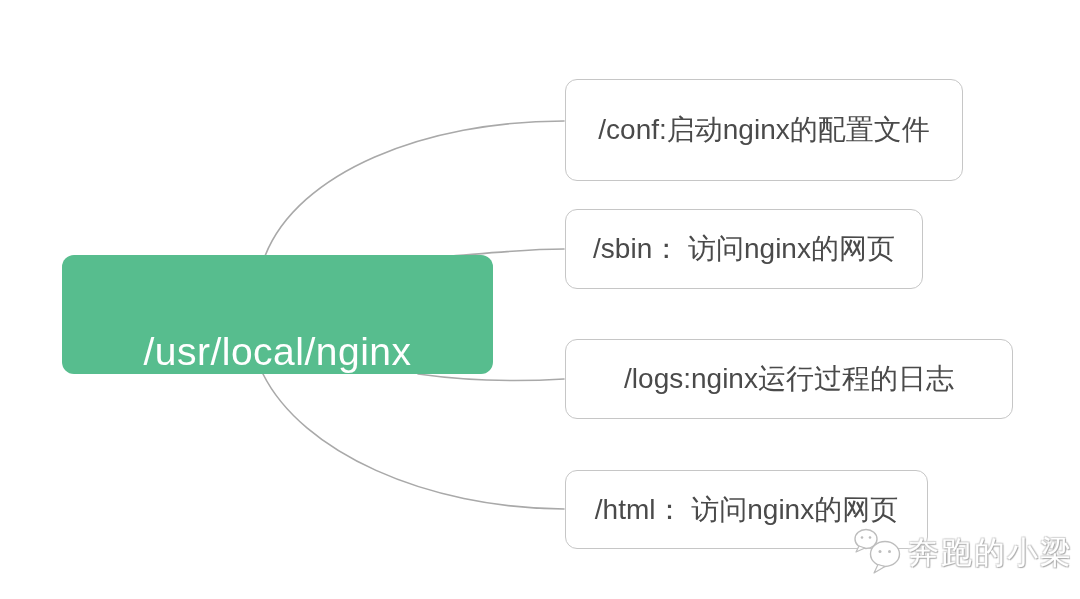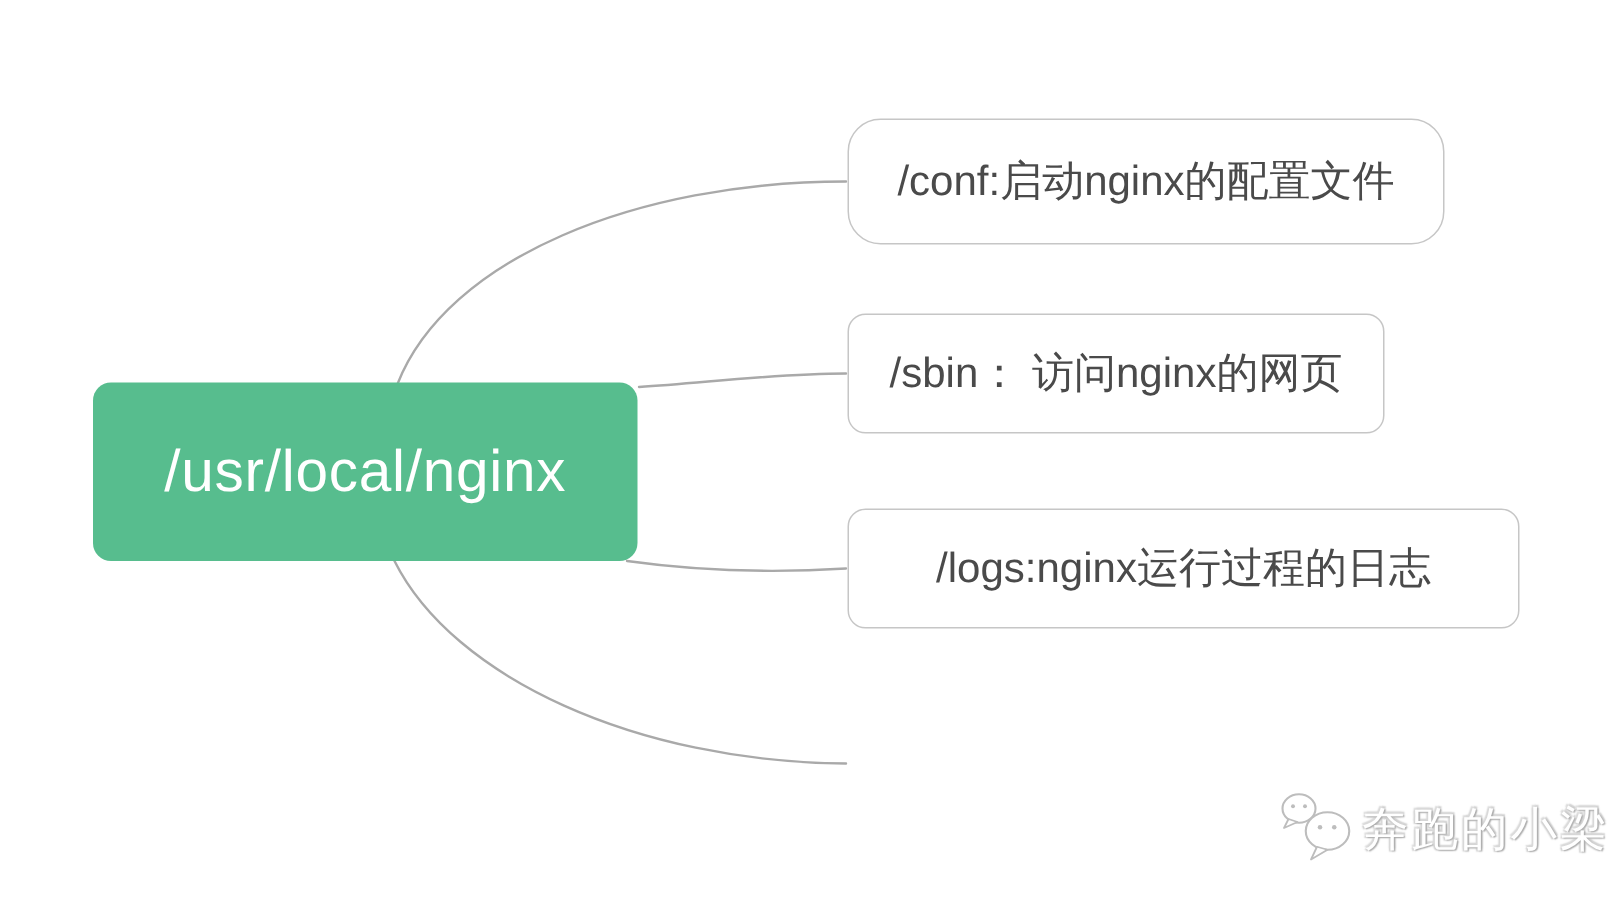--- a/index.html
+++ b/index.html
@@ -25,26 +25,26 @@
   .connectors path {
     fill: none;
     stroke: #a9a9a9;
     stroke-width: 1.6;
     stroke-linecap: round;
   }
   .root-node {
     position: absolute;
     left: 62px;
     top: 255px;
-    width: 363px;
+    width: 431px;
     height: 119px;
     background: #57bd8e;
     border-radius: 12px;
     display: flex;
-    align-items: center;
+    align-items: flex-end;
     justify-content: center;
     box-sizing: border-box;
     cursor: pointer;
   }
   .root-node span {
     color: #ffffff;
     font-size: 39px;
     letter-spacing: 0.5px;
     white-space: nowrap;
   }
@@ -58,21 +58,21 @@
     align-items: center;
     justify-content: center;
     box-sizing: border-box;
     cursor: pointer;
   }
   .child-node span {
     color: #4a4a4a;
     font-size: 28px;
     white-space: nowrap;
   }
-  .child-0 { top: 79px;  width: 398px; height: 84px; border-radius: 22px; }
+  .child-0 { top: 79px;  width: 398px; height: 102px; }
   .child-1 { top: 209px; width: 358px; height: 80px; }
   .child-2 { top: 339px; width: 448px; height: 80px; }
   .child-3 { top: 470px; width: 363px; height: 79px; }
   .watermark {
     position: absolute;
     left: 852px;
     top: 527px;
     display: flex;
     align-items: center;
     pointer-events: none;
@@ -116,20 +116,23 @@
   </div>
 
   <div class="child-node child-1">
     <span>/sbin： 访问nginx的网页</span>
   </div>
 
   <div class="child-node child-2">
     <span>/logs:nginx运行过程的日志</span>
   </div>
 
+  <div class="child-node child-3">
+    <span>/html： 访问nginx的网页</span>
+  </div>
 
   <div class="watermark">
     <svg class="wm-icon" viewBox="0 0 54 52" xmlns="http://www.w3.org/2000/svg">
 
       <g>
         <ellipse cx="14" cy="12" rx="11" ry="9.5" fill="#ffffff" stroke="#bdbdbd" stroke-width="1.4"></ellipse>
         <path d="M 7 19 L 4 25 L 13 21 Z" fill="#ffffff" stroke="#bdbdbd" stroke-width="1.2" stroke-linejoin="round"></path>
         <circle cx="10" cy="10.5" r="1.3" fill="#bdbdbd"></circle>
         <circle cx="18" cy="10.5" r="1.3" fill="#bdbdbd"></circle>
       </g>

